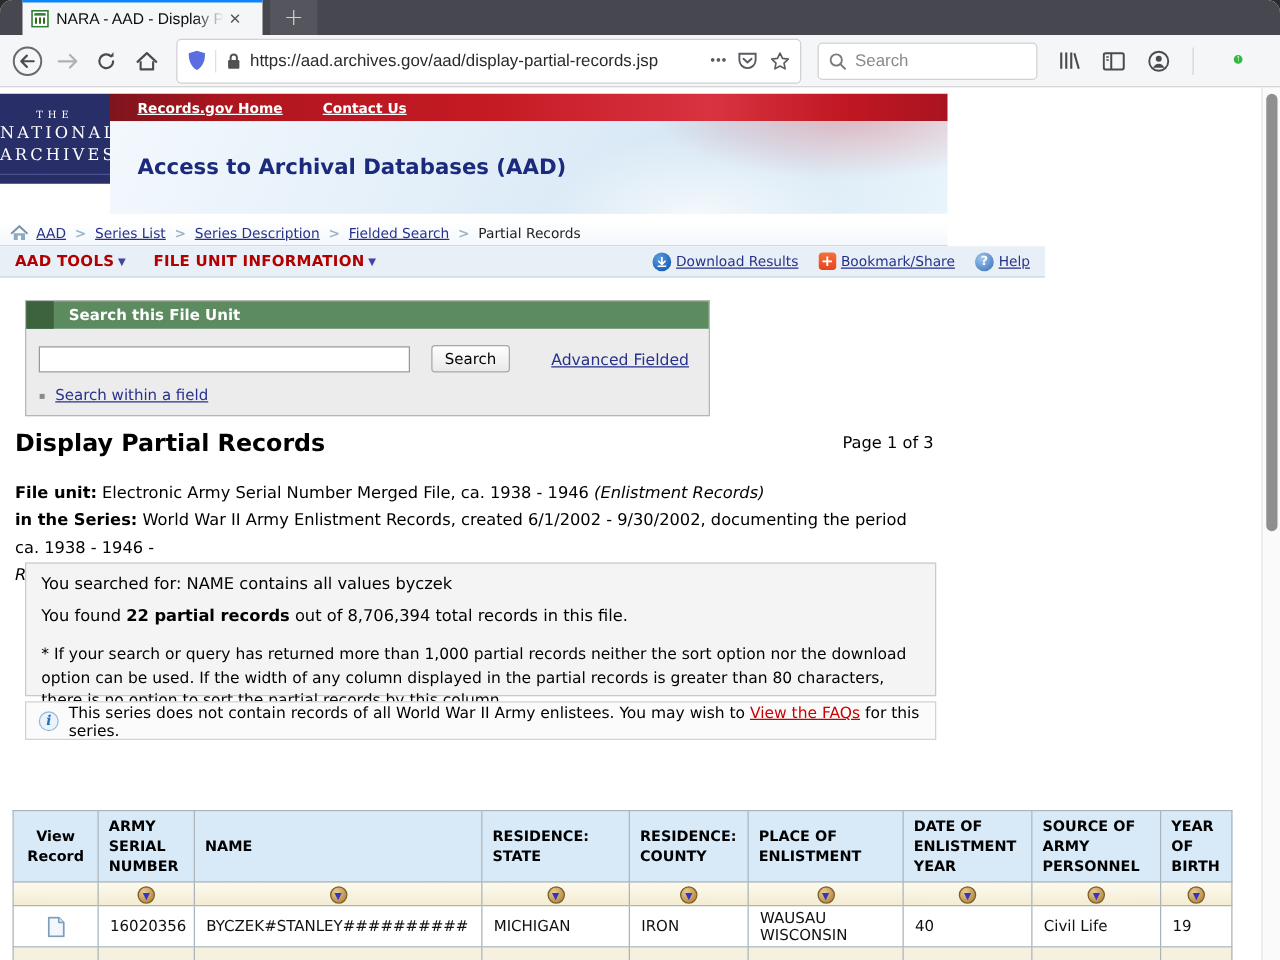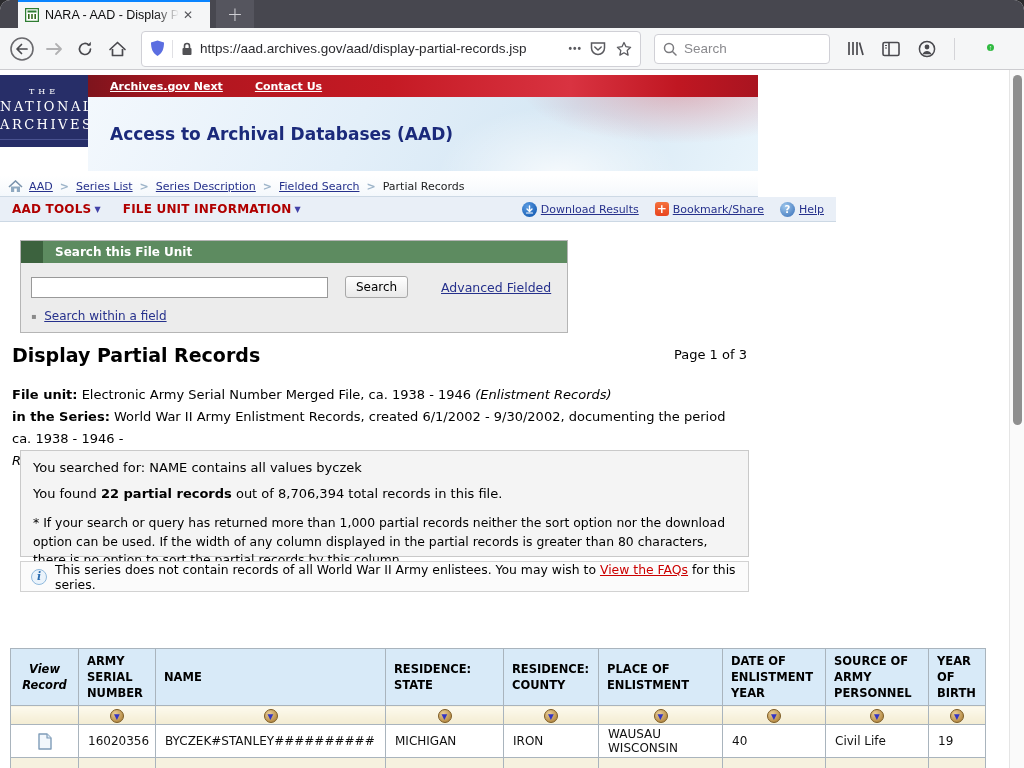--- a/index.html
+++ b/index.html
@@ -137,21 +137,21 @@
   .mini-select .step { width:16px; height:19px; background:linear-gradient(#6aa9f7,#2f7cf0);
                  display:flex; flex-direction:column; align-items:center; justify-content:center;
                  color:#fff; font-size:5px; line-height:4px; }
   .next { margin-left:auto; color:#26318c; text-decoration:underline; font-size:12px; }
 
   table.results { position:absolute; top:578px; left:10px; width:975px; border-collapse:collapse;
                   table-layout:fixed; font-size:12px; }
   table.results th, table.results td { border:1px solid #a9b4bd; }
   th.hd { background:#d8eaf8; font-size:11.5px; text-align:left; padding:4px 8px;
           vertical-align:middle; height:55px; line-height:1.4; font-weight:bold; color:#000; }
-  th.hd.center { text-align:center;font-style:italic; }
+  th.hd.center { text-align:center; }
   .sort-row td { background:linear-gradient(#fdfaee,#f3ecd2); height:19px; text-align:center;
                  padding:0; }
   .sort-btn { display:inline-block; width:14px; height:14px; border-radius:50%;
               background:radial-gradient(circle at 35% 30%, #e8cd96, #bb914c 70%, #95702f);
               border:1px solid #7d5c26; color:#3434c4; font-size:7.5px; line-height:14px;
               text-align:center; vertical-align:middle; }
   .data-row td { background:#fff; height:27px; vertical-align:middle; padding:2px 9px; color:#111; }
   .data-row td.center { text-align:center; padding:2px; }
   .alt-row td { background:#f6f1df; height:14px; }
 
@@ -278,21 +278,21 @@
   <div class="page">
 
     <div class="logo-box">
       <div class="logo-the">THE</div>
       <div class="logo-big">NATIONAL</div>
       <div class="logo-big">ARCHIVES</div>
       <div class="logo-dom">ARCHIVES.GOV</div>
     </div>
 
     <div class="band-red">
-      <a href="#">Archives.gov Next</a>
+      <a href="#">Records.gov Home</a>
       <a href="#">Contact Us</a>
     </div>
 
     <div class="band-flag">
       <span class="app-title">Access to Archival Databases (AAD)</span>
     </div>
 
     <div class="breadcrumb">
       <span style="margin-right:6px;">
         <svg width="15" height="13" viewBox="0 0 15 13">

